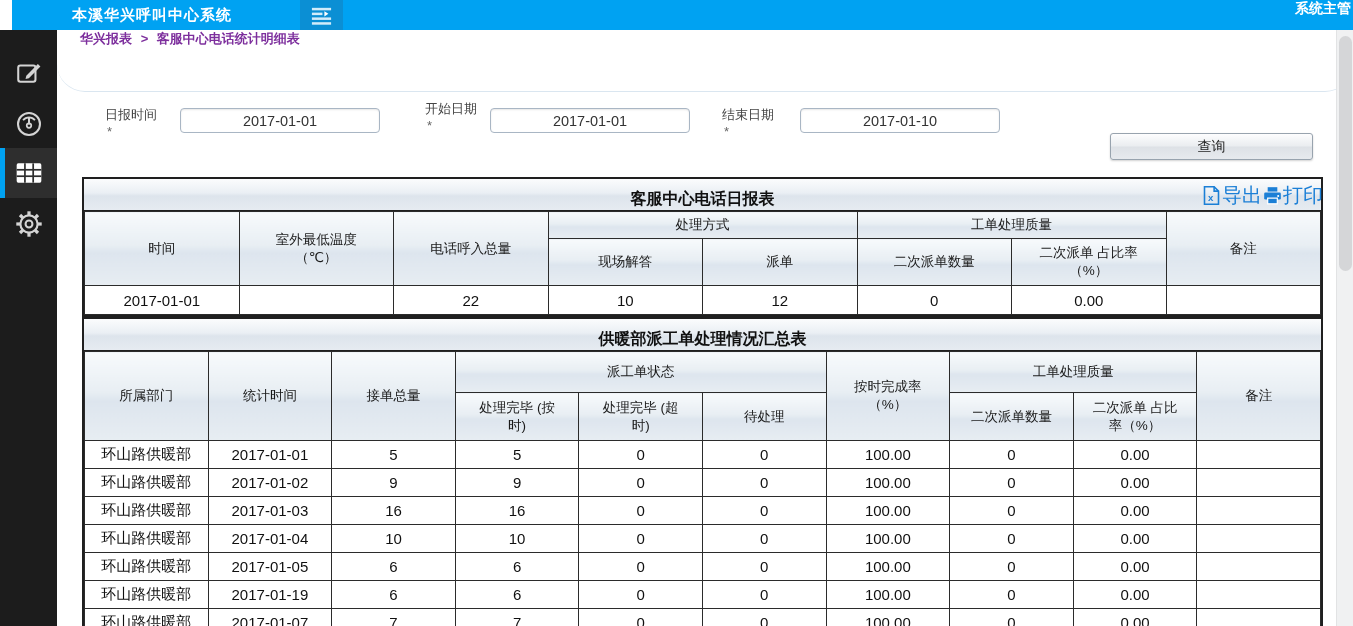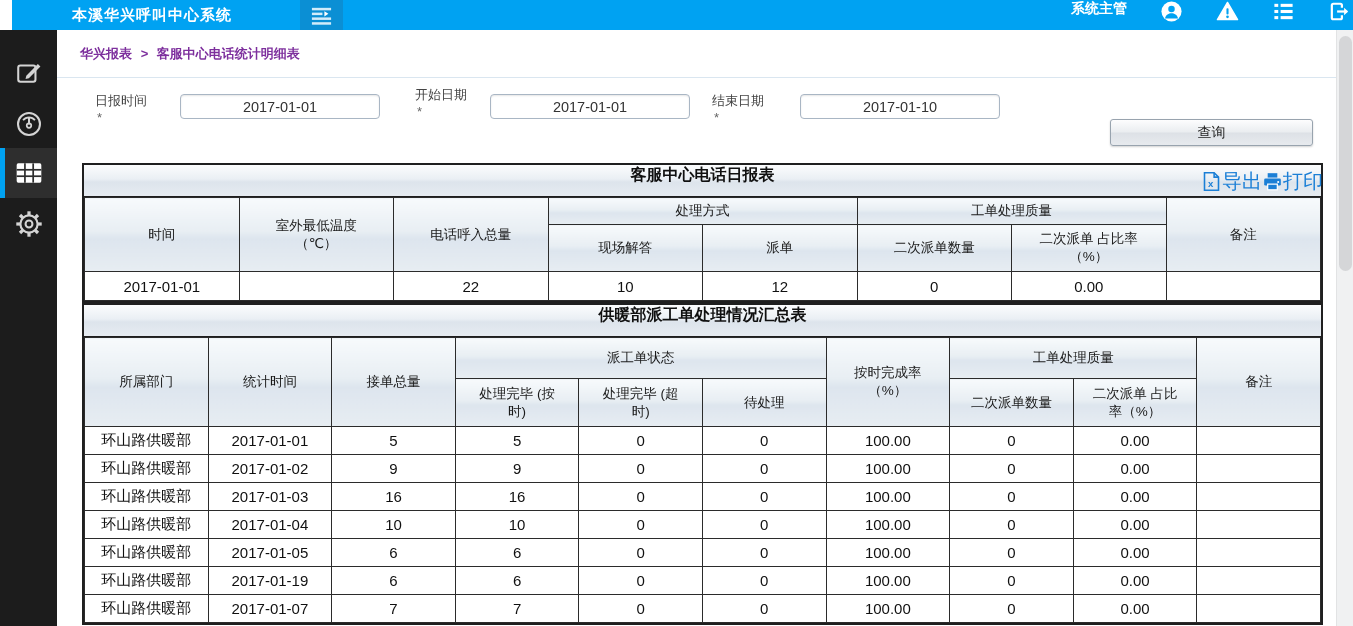--- a/index.html
+++ b/index.html
@@ -6,41 +6,41 @@
   html,body { width:1353px; height:626px; overflow:hidden; background:#fff;
     font-family:"Liberation Sans","DejaVu Sans",sans-serif; }
 
   
   .topbar { position:absolute; left:12px; top:0; width:1353px; height:30px; background:#00a2f2; z-index:30; }
   .topbar-title { position:absolute; left:60px; top:0; line-height:30px; color:#fff;
     font-size:15px; font-weight:bold; letter-spacing:1px; }
   .hamburger-box { position:absolute; left:288px; top:0; width:43px; height:30px;
     background:#0b8fd4; display:flex; align-items:center; justify-content:center; cursor:pointer; }
   .topbar-right { position:absolute; right:14px; top:0; height:30px; display:flex;
-    align-items:flex-start; gap:33px; }
+    align-items:flex-end; gap:33px;flex-direction:column; }
   .topbar-user { color:#fff; font-size:14px; font-weight:bold; cursor:pointer; }
   .tb-icon { width:23px; height:23px; display:block; cursor:pointer; }
 
   
   .sidebar { position:absolute; left:0; top:30px; width:57px; height:596px; background:#1c1c1c; z-index:20; }
   .side-item { position:absolute; left:0; width:57px; height:50px; display:flex;
     align-items:center; justify-content:center; cursor:pointer; }
   .side-item.active { background:#2e2e2e; }
   .side-item.active::before { content:""; position:absolute; left:0; top:0; width:5px; height:50px; background:#00a2f2; }
 
   
   .main { position:absolute; left:57px; top:30px; width:1296px; height:596px; background:#fff; overflow:hidden; }
 
-  .breadcrumb-bar { height:48px; border-bottom:1px solid #dae6f0; display:flex; align-items:center; padding-left:23px; }
+  .breadcrumb-bar { height:62px; border-bottom:1px solid #dae6f0; display:flex; padding-left:23px;border-radius:28px; }
   .breadcrumb { font-size:13px; font-weight:bold; color:#7d2f9d; }
   .breadcrumb .crumb { cursor:pointer; }
   .breadcrumb .sep { margin:0 5px; }
 
   .form-row { position:relative; height:85px; }
-  .f-label { position:absolute; font-size:13px; color:#444; line-height:17px; }
+  .f-label { position:absolute; font-size:13px; color:#444; line-height:17px;margin-left:10px; }
   .f-label .star { display:block; color:#666; font-size:13px; padding-left:2px; }
   .f-input { position:absolute; top:16px; width:200px; height:25px; border:1px solid #a9b6c4;
     border-radius:4px; text-align:center; font-size:14.5px; color:#333;
     box-shadow:inset 0 1px 2px rgba(0,0,0,.10); outline:none;
     font-family:"Liberation Sans","DejaVu Sans",sans-serif; }
   .lbl-1 { left:38px;  top:14px; }
   .lbl-2 { left:358px; top:8px; }
   .lbl-3 { left:655px; top:14px; }
   .inp-1 { left:123px; }
   .inp-2 { left:433px; }
@@ -48,21 +48,21 @@
   .query-btn { position:absolute; left:1053px; top:15px; width:203px; height:27px;
     border:1px solid #98a3ae; border-radius:3px; font-size:14px; color:#222; cursor:pointer;
     background:linear-gradient(#fdfdfe, #eaedf0 48%, #dde1e6 52%, #e7eaee);
     box-shadow:0 1px 2px rgba(0,0,0,.18);
     font-family:"Liberation Sans","DejaVu Sans",sans-serif;margin-top:26px; }
 
   
   .tables-wrap { margin-left:25px; width:1241px; }
   .tbl-block { border:2px solid #1f1f1f; background:#fff; }
   .tbl-block + .tbl-block { border-top-width:2px; }
-  .tbl-title { position:relative; height:32px; display:flex; align-items:flex-start; justify-content:center;
+  .tbl-title { position:relative; height:32px; display:flex; align-items:flex-end; justify-content:center;
     font-size:16px; font-weight:bold; color:#101010;
     background:linear-gradient(#fbfcfd, #eaeff4 45%, #dde4ec 55%, #e6ebf1);
     border-bottom:1px solid #1f1f1f; }
   .tbl-tools { position:absolute; right:-2px; top:0; height:32px; display:flex; align-items:center; }
   .tool-link { display:flex; align-items:center; color:#1b7fd6; font-size:20px; font-weight:normal;
     cursor:pointer; line-height:1; }
   .tool-icon { width:21px; height:21px; display:block; }
 
   table { width:100%; border-collapse:collapse; table-layout:fixed; }
   th, td { border:1px solid #2b2b2b; text-align:center; vertical-align:middle;

